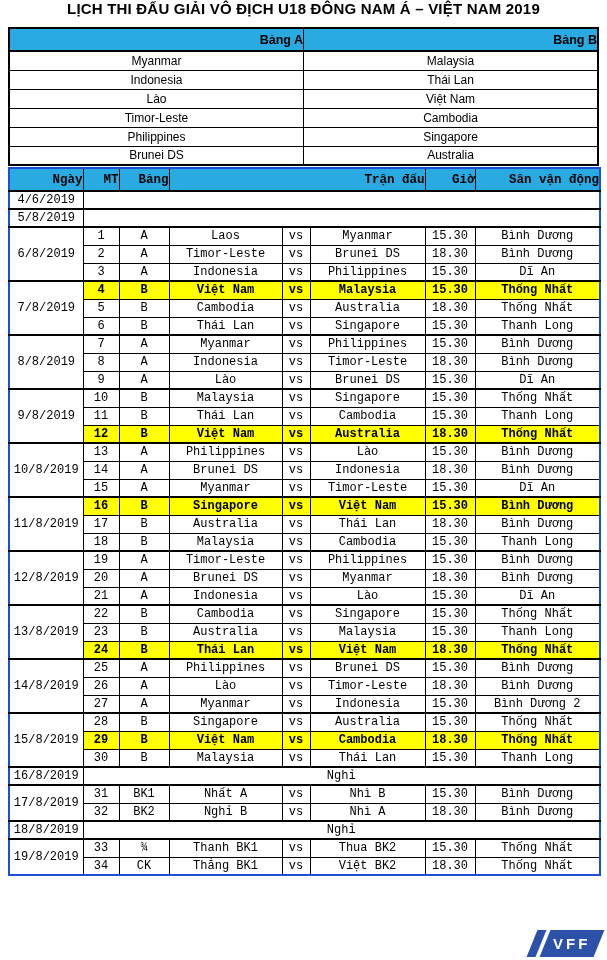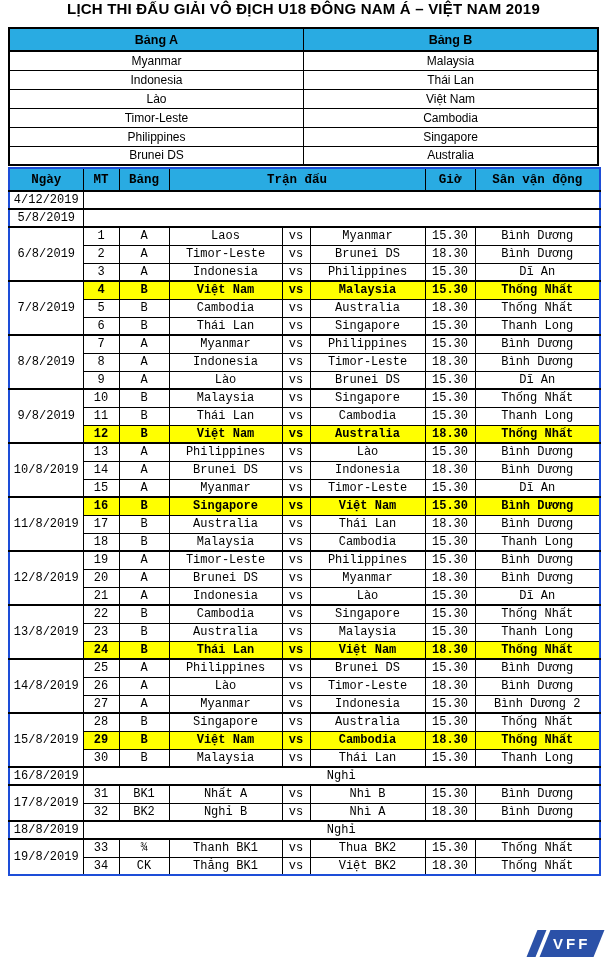--- a/index.html
+++ b/index.html
@@ -7,21 +7,21 @@
   body {
     width:607px; height:960px; position:relative; overflow:hidden;
     font-family:"Liberation Sans", sans-serif; color:#000;
   }
   .page-title {
     text-align:center; font-weight:bold; font-size:15px;
     letter-spacing:0.2px;
   }
   table { border-collapse:collapse; table-layout:fixed; width:591px; margin-left:8px; }
   th, td { border:1px solid #000; text-align:center; vertical-align:middle; overflow:hidden; white-space:nowrap; }
-  th { background:#29ABE2; font-weight:bold; font-size:12.5px; height:23px; }
+  th { background:#29ABE2; font-weight:bold; font-size:12.5px; height:23px;text-align:right; }
   td { font-size:12px; height:18px; }
 
   
   .groups-table { margin-top:10px; border:2px solid #000; }
   .groups-table th { border-bottom:2px solid #000; }
   .groups-table td { height:19px; }
 
   
   .schedule-table { margin-top:1px; border:2px solid #1d4ed8;font-family:Liberation Mono, monospace; }
   .schedule-table tr.day-start > td { border-top:2px solid #000; }
@@ -92,21 +92,21 @@
       <th>Ngày</th>
       <th>MT</th>
       <th>Bảng</th>
       <th colspan="3">Trận đấu</th>
       <th>Giờ</th>
       <th>Sân vận động</th>
     </tr>
   </thead>
   <tbody>
       <tr class="day-start">
-        <td>4/12/2019</td>
+        <td>4/6/2019</td>
         <td colspan="7"></td>
       </tr>
       <tr class="day-start">
         <td>5/8/2019</td>
         <td colspan="7"></td>
       </tr>
       <tr class="day-start">
         <td rowspan="3">6/8/2019</td>
         <td>1</td>
         <td>A</td>

